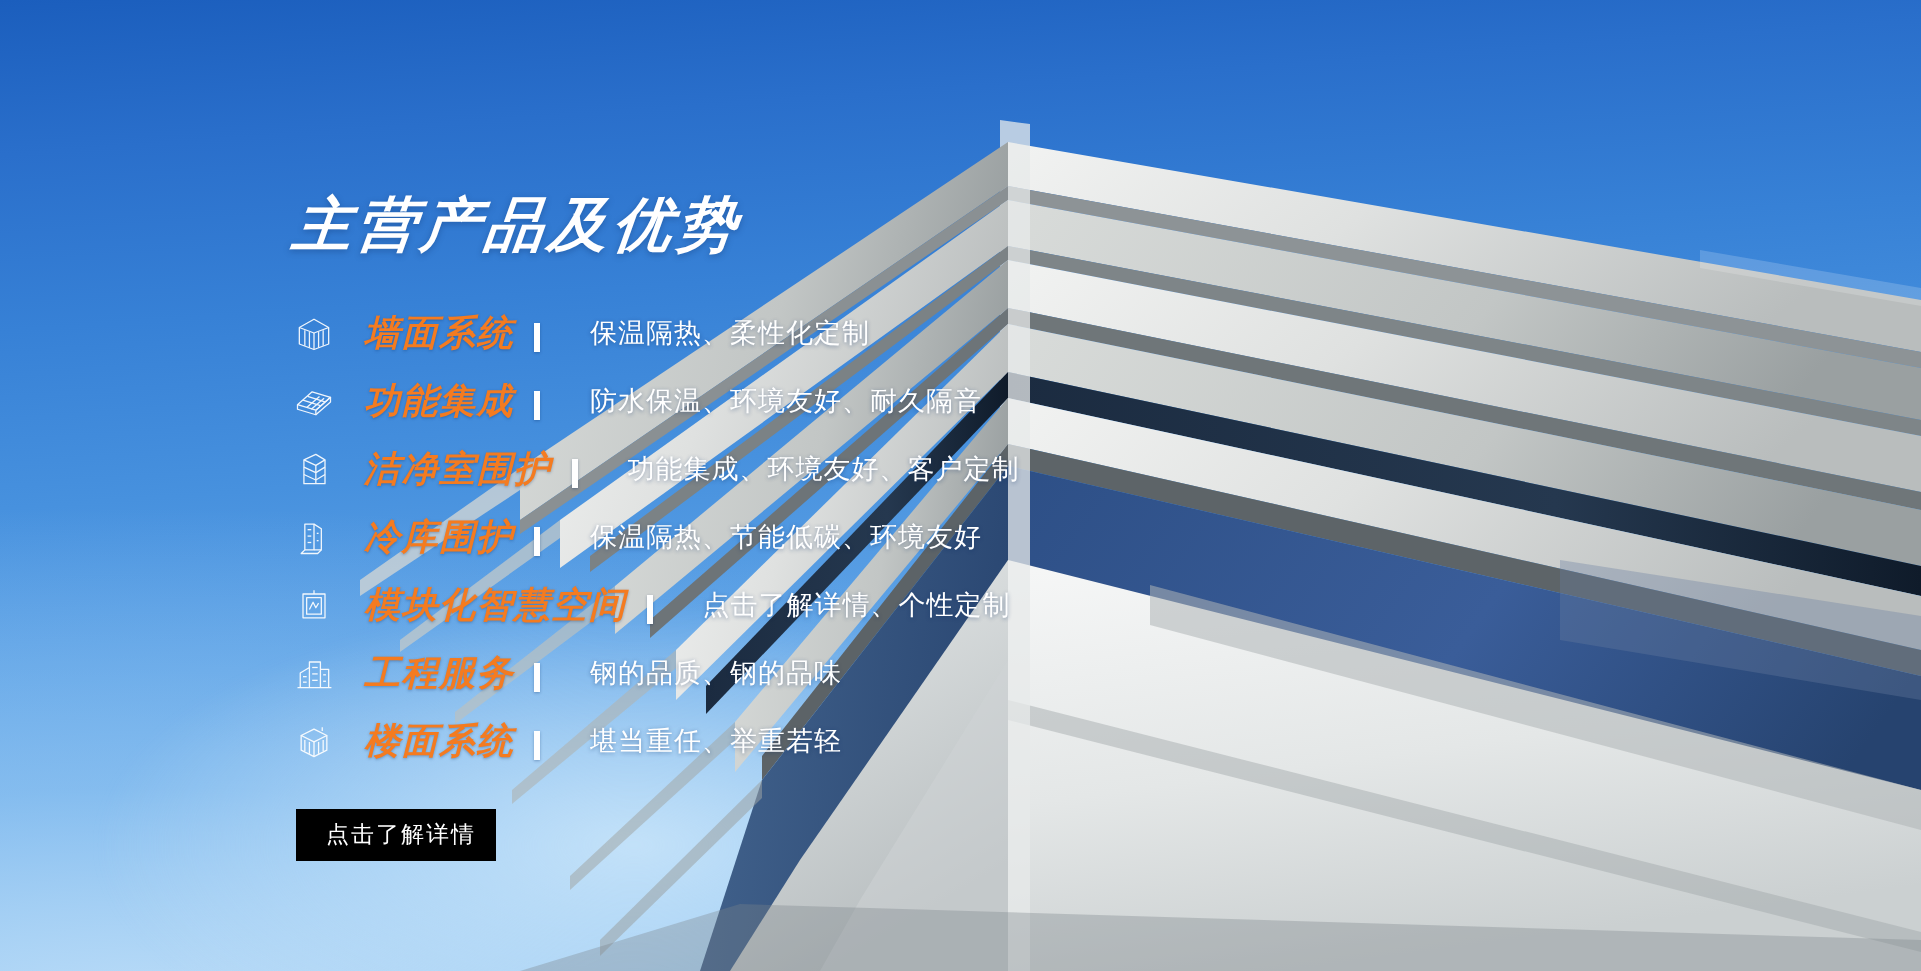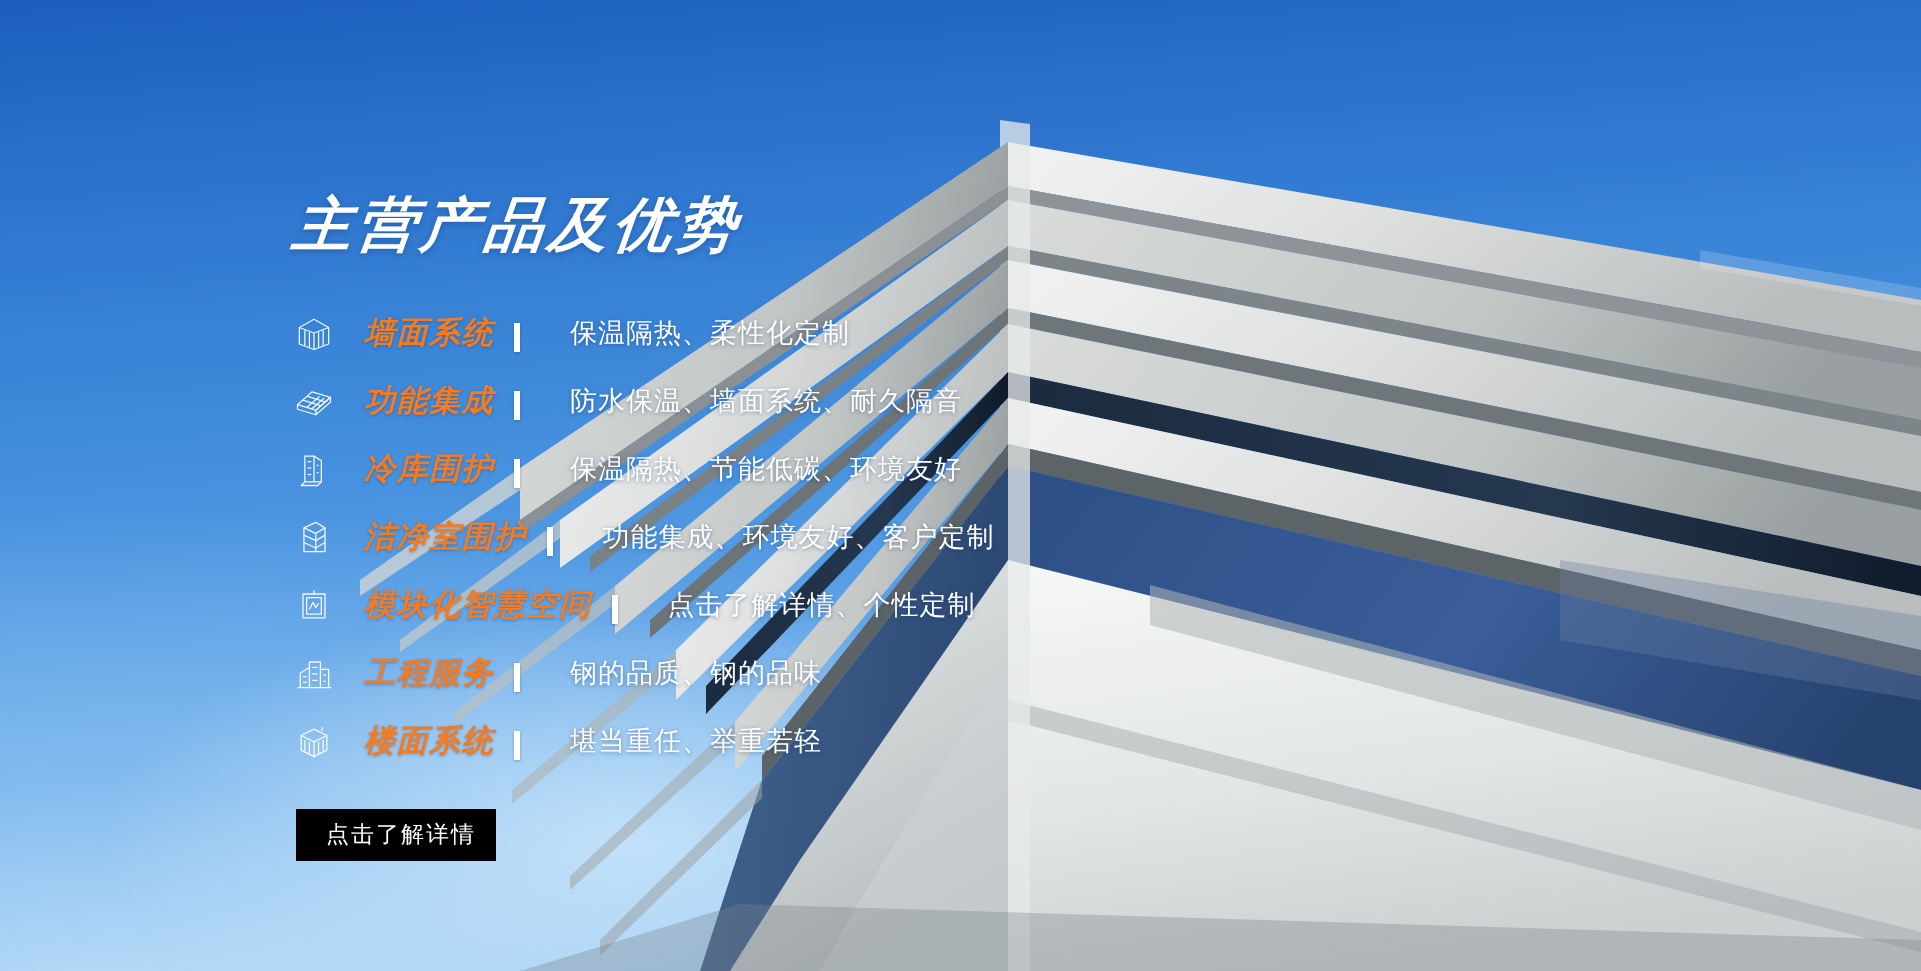--- a/index.html
+++ b/index.html
@@ -93,21 +93,21 @@
     opacity: 0.92;
   }
   .item-icon svg {
     width: 44px;
     height: 44px;
     display: block;
   }
 
   .item-name {
     color: #F47B20;
-    font-size: 31px;
+    font-size: 36px;
     font-weight: 700;
     font-style: italic;
     letter-spacing: 1.5px;
     text-shadow: 0 1px 3px rgba(11,45,99,0.35);
   }
 
   .item-sep {
     display: inline-block;
     width: 6px;
     height: 29px;
@@ -270,56 +270,56 @@
             <path d="M6 28 L6 33 L26 39 L26 34"></path>
             <path d="M26 34 L42 20 L42 25 L26 39"></path>
             <path d="M12 23 L31 29"></path>
             <path d="M17 19 L36 25"></path>
             <path d="M16 31 L30 19"></path>
             <path d="M21 33 L35 21"></path>
           </svg>
         </span>
         <span class="item-name">功能集成</span>
         <span class="item-sep"></span>
-        <span class="item-desc">防水保温、墙面系统、耐久隔音</span>
+        <span class="item-desc">防水保温、环境友好、耐久隔音</span>
+      </li>
+
+      <li class="product-item">
+        <span class="item-icon">
+          <svg viewBox="0 0 48 48" fill="none" stroke="#ffffff" stroke-width="1.4" stroke-linejoin="round">
+            <path d="M13 14 L26 8 L36 14 L36 40 L13 40 Z"></path>
+            <path d="M13 14 L26 20 L36 14"></path>
+            <path d="M26 20 L26 40"></path>
+            <path d="M13 22 L26 28"></path>
+            <path d="M13 30 L26 36"></path>
+            <path d="M26 28 L36 22"></path>
+            <path d="M26 36 L36 30"></path>
+          </svg>
+        </span>
+        <span class="item-name">洁净室围护</span>
+        <span class="item-sep"></span>
+        <span class="item-desc">功能集成、环境友好、客户定制</span>
       </li>
 
       <li class="product-item">
         <span class="item-icon">
           <svg viewBox="0 0 48 48" fill="none" stroke="#ffffff" stroke-width="1.4" stroke-linejoin="round">
             <path d="M14 10 L24 10 L24 38 L14 38 Z"></path>
             <path d="M24 10 L32 15 L32 38 L24 38"></path>
             <path d="M14 38 L10 42 L28 42 L32 38"></path>
             <path d="M17 16 L21 16"></path>
             <path d="M17 23 L21 23"></path>
             <path d="M17 30 L21 30"></path>
             <path d="M27 20 L29 20"></path>
             <path d="M27 28 L29 28"></path>
           </svg>
         </span>
         <span class="item-name">冷库围护</span>
         <span class="item-sep"></span>
         <span class="item-desc">保温隔热、节能低碳、环境友好</span>
-      </li>
-
-      <li class="product-item">
-        <span class="item-icon">
-          <svg viewBox="0 0 48 48" fill="none" stroke="#ffffff" stroke-width="1.4" stroke-linejoin="round">
-            <path d="M13 14 L26 8 L36 14 L36 40 L13 40 Z"></path>
-            <path d="M13 14 L26 20 L36 14"></path>
-            <path d="M26 20 L26 40"></path>
-            <path d="M13 22 L26 28"></path>
-            <path d="M13 30 L26 36"></path>
-            <path d="M26 28 L36 22"></path>
-            <path d="M26 36 L36 30"></path>
-          </svg>
-        </span>
-        <span class="item-name">洁净室围护</span>
-        <span class="item-sep"></span>
-        <span class="item-desc">功能集成、环境友好、客户定制</span>
       </li>
 
       <li class="product-item">
         <span class="item-icon">
           <svg viewBox="0 0 48 48" fill="none" stroke="#ffffff" stroke-width="1.4" stroke-linejoin="round">
             <path d="M12 12 L36 12 L36 38 L12 38 Z"></path>
             <path d="M16 16 L32 16 L32 34 L16 34 Z"></path>
             <path d="M19 29 L23 21 L26 27 L29 22"></path>
             <path d="M24 8 L24 12"></path>
           </svg>

